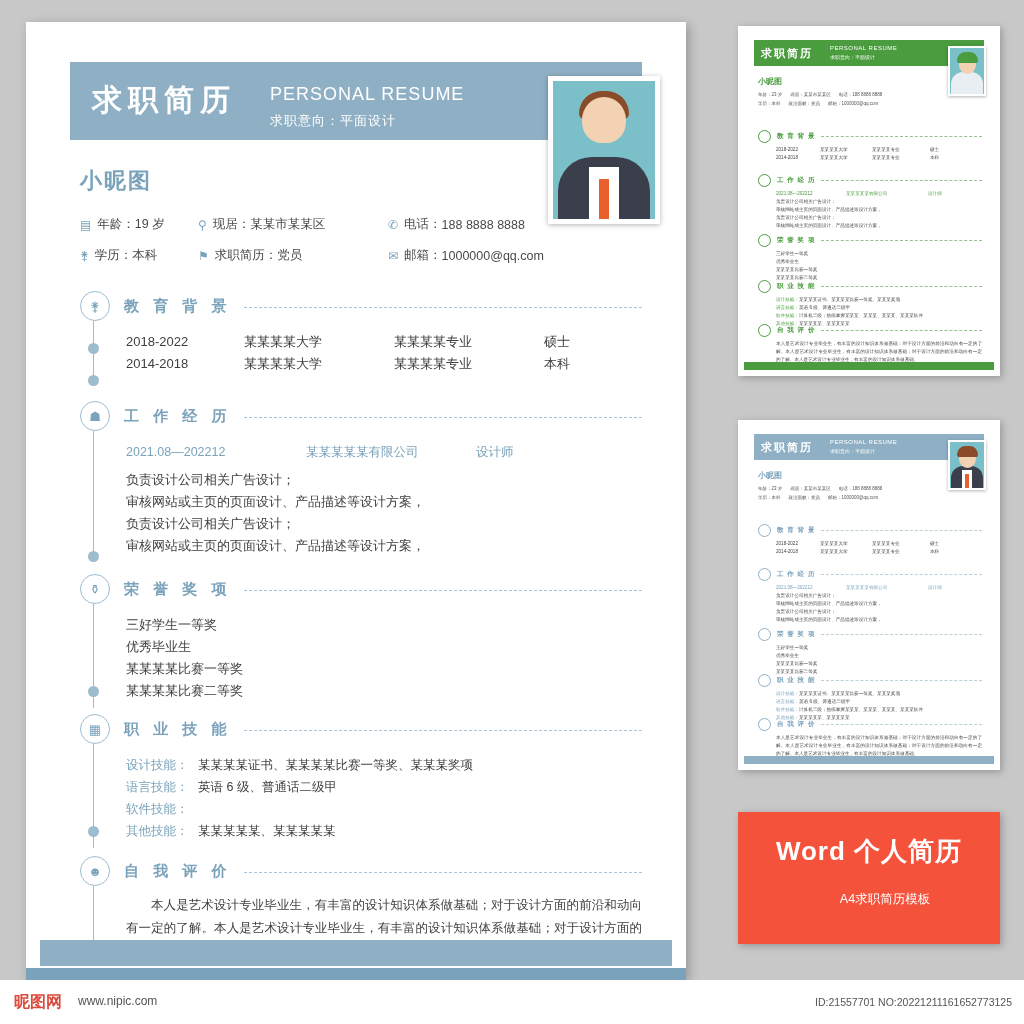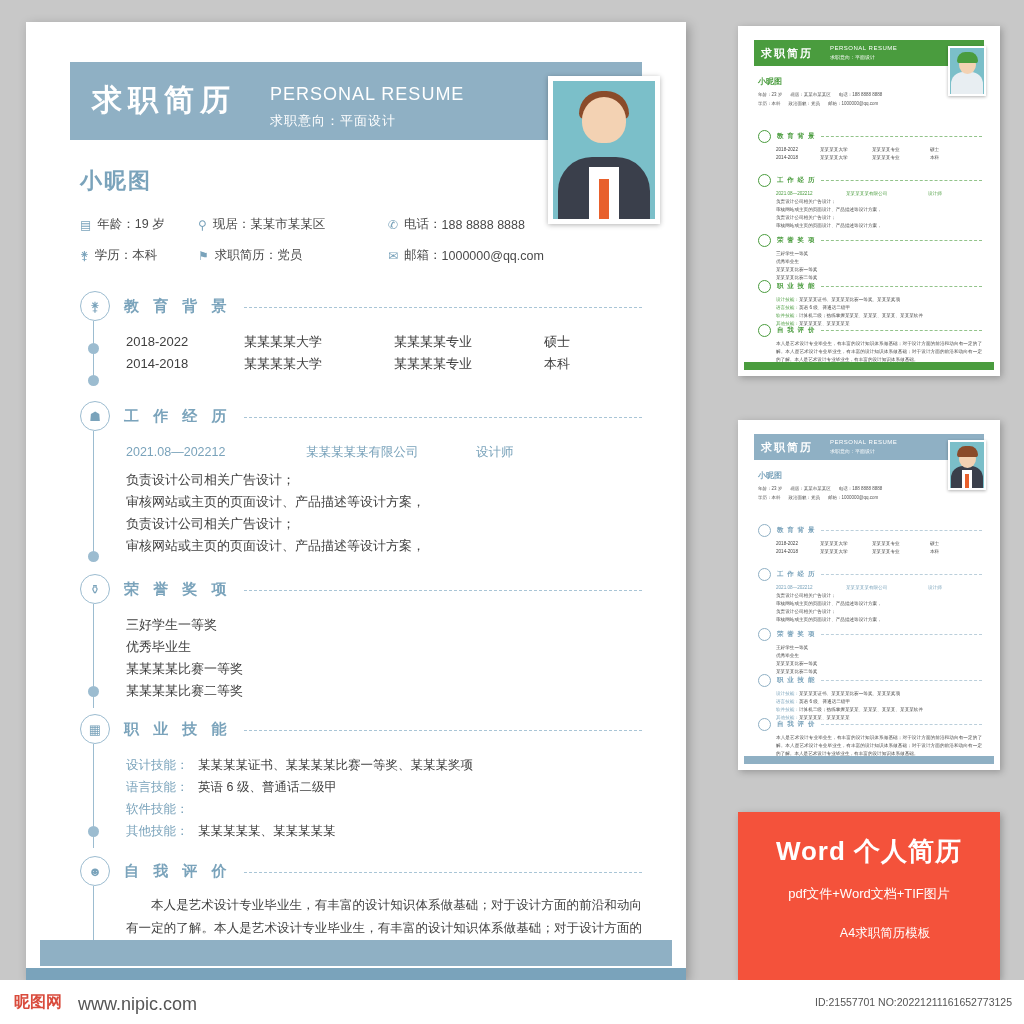--- a/index.html
+++ b/index.html
@@ -77,30 +77,30 @@
   .th-sec{position:absolute;left:14px;right:12px;}
   .th-sec-h{display:flex;align-items:center;}
   .th-circ{width:11px;height:11px;border-radius:50%;border:1px solid;display:block;}
   .th-sec-t{font-size:6.5px;font-weight:bold;margin-left:6px;letter-spacing:1px;}
   .th-dash{flex:1;border-top:1px dashed;margin-left:6px;opacity:.6;}
   .th-body{margin-left:18px;font-size:4.6px;line-height:8px;color:#444;padding-top:3px;}
   .th-row{display:flex;}
   .th-foot{position:absolute;left:0;right:0;bottom:0;height:8px;}
 
   
-  .promo{position:absolute;left:738px;top:812px;width:262px;height:168px;background:#f4523b;color:#fff;text-align:center;box-shadow:2px 2px 7px rgba(0,0,0,.25);}
+  .promo{position:absolute;left:738px;top:812px;width:262px;height:132px;background:#f4523b;color:#fff;text-align:center;box-shadow:2px 2px 7px rgba(0,0,0,.25);}
   .promo-t{padding-top:22px;font-size:26px;font-weight:bold;letter-spacing:1px;}
   .promo-s{margin-top:16px;font-size:13px;}
   .promo-l1{margin-top:22px;font-size:12.5px;padding-left:32px;}
   .promo-l2{margin-top:7px;font-size:12.5px;}
 
   
   .wm{position:absolute;left:0;bottom:0;width:1024px;height:44px;background:#ffffff;}
   .wm-logo{position:absolute;left:14px;top:12px;color:#d94b3c;font-size:16px;font-weight:bold;}
-  .wm-url{position:absolute;left:78px;top:14px;color:#555;font-size:18px;}
+  .wm-url{position:absolute;left:78px;top:14px;color:#555;font-size:12px;}
   .wm-id{position:absolute;right:12px;top:16px;color:#555;font-size:10.5px;}
 </style>
 </head>
 <body>
 
 <div class="main-doc">
   <div class="doc-inner">
 
     <div class="hdr">
       <div class="hdr-cn">求职简历</div>
@@ -453,21 +453,20 @@
           <span class="th-dash" style="border-color:#8fb0c4;"></span>
         </div>
       <div class="th-body" style="text-align:justify;">本人是艺术设计专业毕业生，有丰富的设计知识体系做基础；对于设计方面的前沿和动向有一定的了解。本人是艺术设计专业毕业生，有丰富的设计知识体系做基础；对于设计方面的前沿和动向有一定的了解。本人是艺术设计专业毕业生，有丰富的设计知识体系做基础。</div>
     </div>
     <div class="th-foot" style="background:#8fb0c4;"></div>
   </div>
 </div>
 
 <div class="promo">
   <div class="promo-t">Word 个人简历</div>
-  <div class="promo-s">pdf文件+Word文档+TIF图片</div>
   <div class="promo-l1">A4求职简历模板</div>
 </div>
 
 <div class="wm">
   <div class="wm-logo">昵图网</div>
   <div class="wm-url">www.nipic.com</div>
   <div class="wm-id">ID:21557701 NO:20221211161652773125</div>
 </div>
 
 </body></html>

